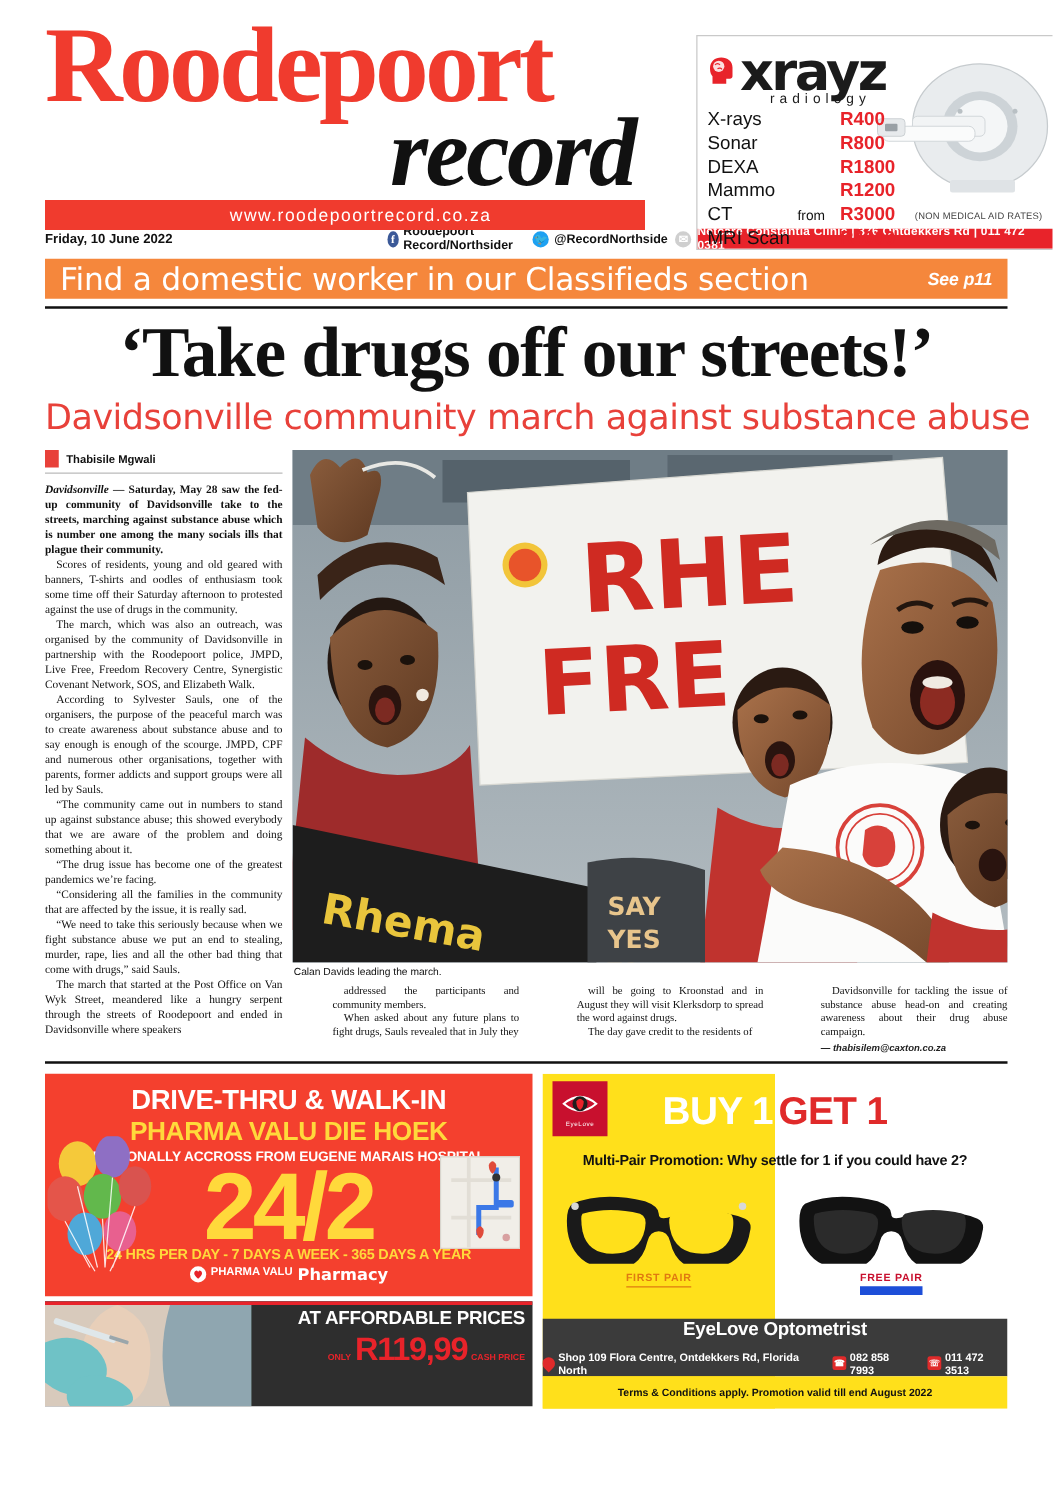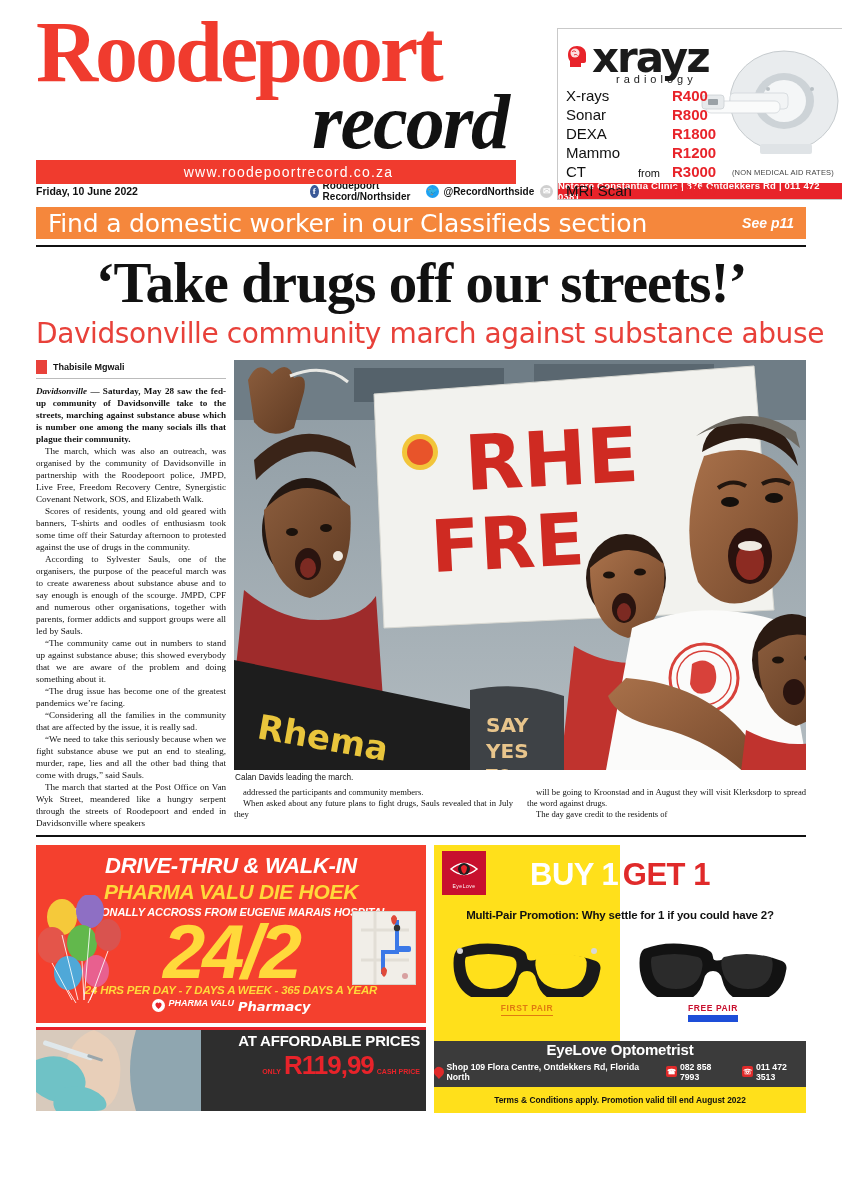--- a/index.html
+++ b/index.html
@@ -149,35 +149,34 @@
     width: 100%; height: 410px; position:relative; overflow:hidden;
     background: linear-gradient(180deg,#6d7c86 0%, #8a98a0 40%, #9aa6ad 100%);
   }
   .caption {
     font-size: 8.2px; color:#111; margin-top:3px; padding-left:1px;
     font-family:"Liberation Sans", sans-serif;
   }
 
   
   .cont-cols { display:flex; gap:14px; margin-top:5px; }
-  .cont-col { flex:1; }
+  .cont-col { flex:1;margin-left:32px; }
   .cont-col .body-text { font-size:8.6px; line-height:1.3; }
   .email-sig { font-size:7.6px; font-style:italic; font-weight:700; color:#222; margin-top:2px; }
   .rule-bot { border-top: 2px solid #111; margin-top: 6px; }
 
   
   .ads { display:flex; gap:8px; margin-top: 8px; }
   .ad-left { width: 390px; flex:0 0 390px; }
   .ad-right { flex:1; }
 
   
   .pharm {
     position:relative; background:#F4402E; height: 178px; overflow:hidden;
     padding-top:8px;
-    font-style:italic;
   }
   .pharm .l1 { color:#fff; font-size:22px; font-weight:700; text-align:center; letter-spacing:-0.3px;}
   .pharm .l2 { color:#FFD93B; font-size:21px; font-weight:700; text-align:center; letter-spacing:-0.3px; margin-top:1px;}
   .pharm .l3 { color:#fff; font-size:11px; font-weight:700; text-align:center; letter-spacing:-0.1px; margin-top:2px;}
   .pharm .big {
     color:#FFD93B; font-size:76px; font-weight:700; text-align:center;
     line-height:0.95; margin-top:-2px; letter-spacing:-3px;
   }
   .pharm .l4 { color:#FFD93B; font-size:11.5px; font-weight:700; text-align:center; letter-spacing:-0.2px; margin-top:-4px;}
   .pharm .brand {
@@ -224,21 +223,21 @@
     text-align:center; font-size:11.5px; font-weight:700; color:#111; margin-top:16px;
     letter-spacing:-0.2px;
   }
   .eye-glasses { display:flex; margin-top:14px; }
   .eye-gcell { flex:1; display:flex; flex-direction:column; align-items:center; }
   .eye-label { font-size:8.5px; font-weight:700; letter-spacing:0.6px; margin-top:6px; padding-bottom:2px;}
   .eye-label.first { color:#E07A10; border-bottom:1px solid #E07A10; }
   .eye-label.free { color:#C8102E; border-bottom:7px solid #1d4ed8; }
   .eye-footer {
     position:absolute; left:0; right:0; bottom:26px; height:46px; background:#3B3B3B;
-    color:#fff; display:flex; flex-direction:column; align-items:center; justify-content:flex-start;
+    color:#fff; display:flex; flex-direction:column; align-items:center; justify-content:space-between;
     z-index:3;
   }
   .eye-footer .ef-name { font-size:15px; font-weight:700; letter-spacing:-0.2px;}
   .eye-footer .ef-row { display:flex; align-items:center; gap:12px; margin-top:4px; font-size:8.7px; font-weight:700;}
   .eye-footer .ef-item { display:flex; align-items:center; gap:3px; }
   .pin { width:10px;height:10px;border-radius:50% 50% 50% 0; background:#E02A2A; transform:rotate(-45deg);}
   .wa { width:11px;height:11px;border-radius:2px; background:#E02A2A; display:flex;align-items:center;justify-content:center; color:#fff; font-size:7px;}
   .ph { width:11px;height:11px;border-radius:2px; background:#E02A2A; display:flex;align-items:center;justify-content:center; color:#fff; font-size:7px;}
   .eye-terms {
     position:absolute; left:0; right:0; bottom:0; height:26px; background:#FFE01B;
@@ -355,22 +354,22 @@
   <div class="article">
 
     <div class="col-left">
       <div class="byline">
         <span class="sq"></span>
         <span class="nm">Thabisile Mgwali</span>
       </div>
       <div class="byline-rule"></div>
       <div class="body-text">
         <p class="lead"><span class="place">Davidsonville</span><span> — Saturday, May 28 saw the fed-up community of Davidsonville take to the streets, marching against substance abuse which is number one among the many socials ills that plague their community.</span></p>
+        <p>Scores of residents, young and old geared with banners, T-shirts and oodles of enthusiasm took some time off their Saturday afternoon to protested against the use of drugs in the community.</p>
         <p>The march, which was also an outreach, was organised by the community of Davidsonville in partnership with the Roodepoort police, JMPD, Live Free, Freedom Recovery Centre, Synergistic Covenant Network, SOS, and Elizabeth Walk.</p>
-        <p>Scores of residents, young and old geared with banners, T-shirts and oodles of enthusiasm took some time off their Saturday afternoon to protested against the use of drugs in the community.</p>
         <p>According to Sylvester Sauls, one of the organisers, the purpose of the peaceful march was to create awareness about substance abuse and to say enough is enough of the scourge. JMPD, CPF and numerous other organisations, together with parents, former addicts and support groups were all led by Sauls.</p>
         <p>“The community came out in numbers to stand up against substance abuse; this showed everybody that we are aware of the problem and doing something about it.</p>
         <p>“The drug issue has become one of the greatest pandemics we’re facing.</p>
         <p>“Considering all the families in the community that are affected by the issue, it is really sad.</p>
         <p>“We need to take this seriously because when we fight substance abuse we put an end to stealing, murder, rape, lies and all the other bad thing that come with drugs,” said Sauls.</p>
         <p>The march that started at the Post Office on Van Wyk Street, meandered like a hungry serpent through the streets of Roodepoort and ended in Davidsonville where speakers</p>
       </div>
     </div>
 
     <div class="photo-wrap">
@@ -464,20 +463,26 @@
           <div class="body-text">
             <p>addressed the participants and community members.</p>
             <p>When asked about any future plans to fight drugs, Sauls revealed that in July they</p>
           </div>
         </div>
         <div class="cont-col">
           <div class="body-text">
             <p>will be going to Kroonstad and in August they will visit Klerksdorp to spread the word against drugs.</p>
             <p>The day gave credit to the residents of</p>
           </div>
+        </div>
+        <div class="cont-col">
+          <div class="body-text">
+            <p>Davidsonville for tackling the issue of substance abuse head-on and creating awareness about their drug abuse campaign.</p>
+          </div>
+          <div class="email-sig">— thabisilem@caxton.co.za</div>
         </div>
       </div>
     </div>
   </div>
 
   <div class="rule-bot"></div>
 
   <div class="ads">
 
     <div class="ad-left">

